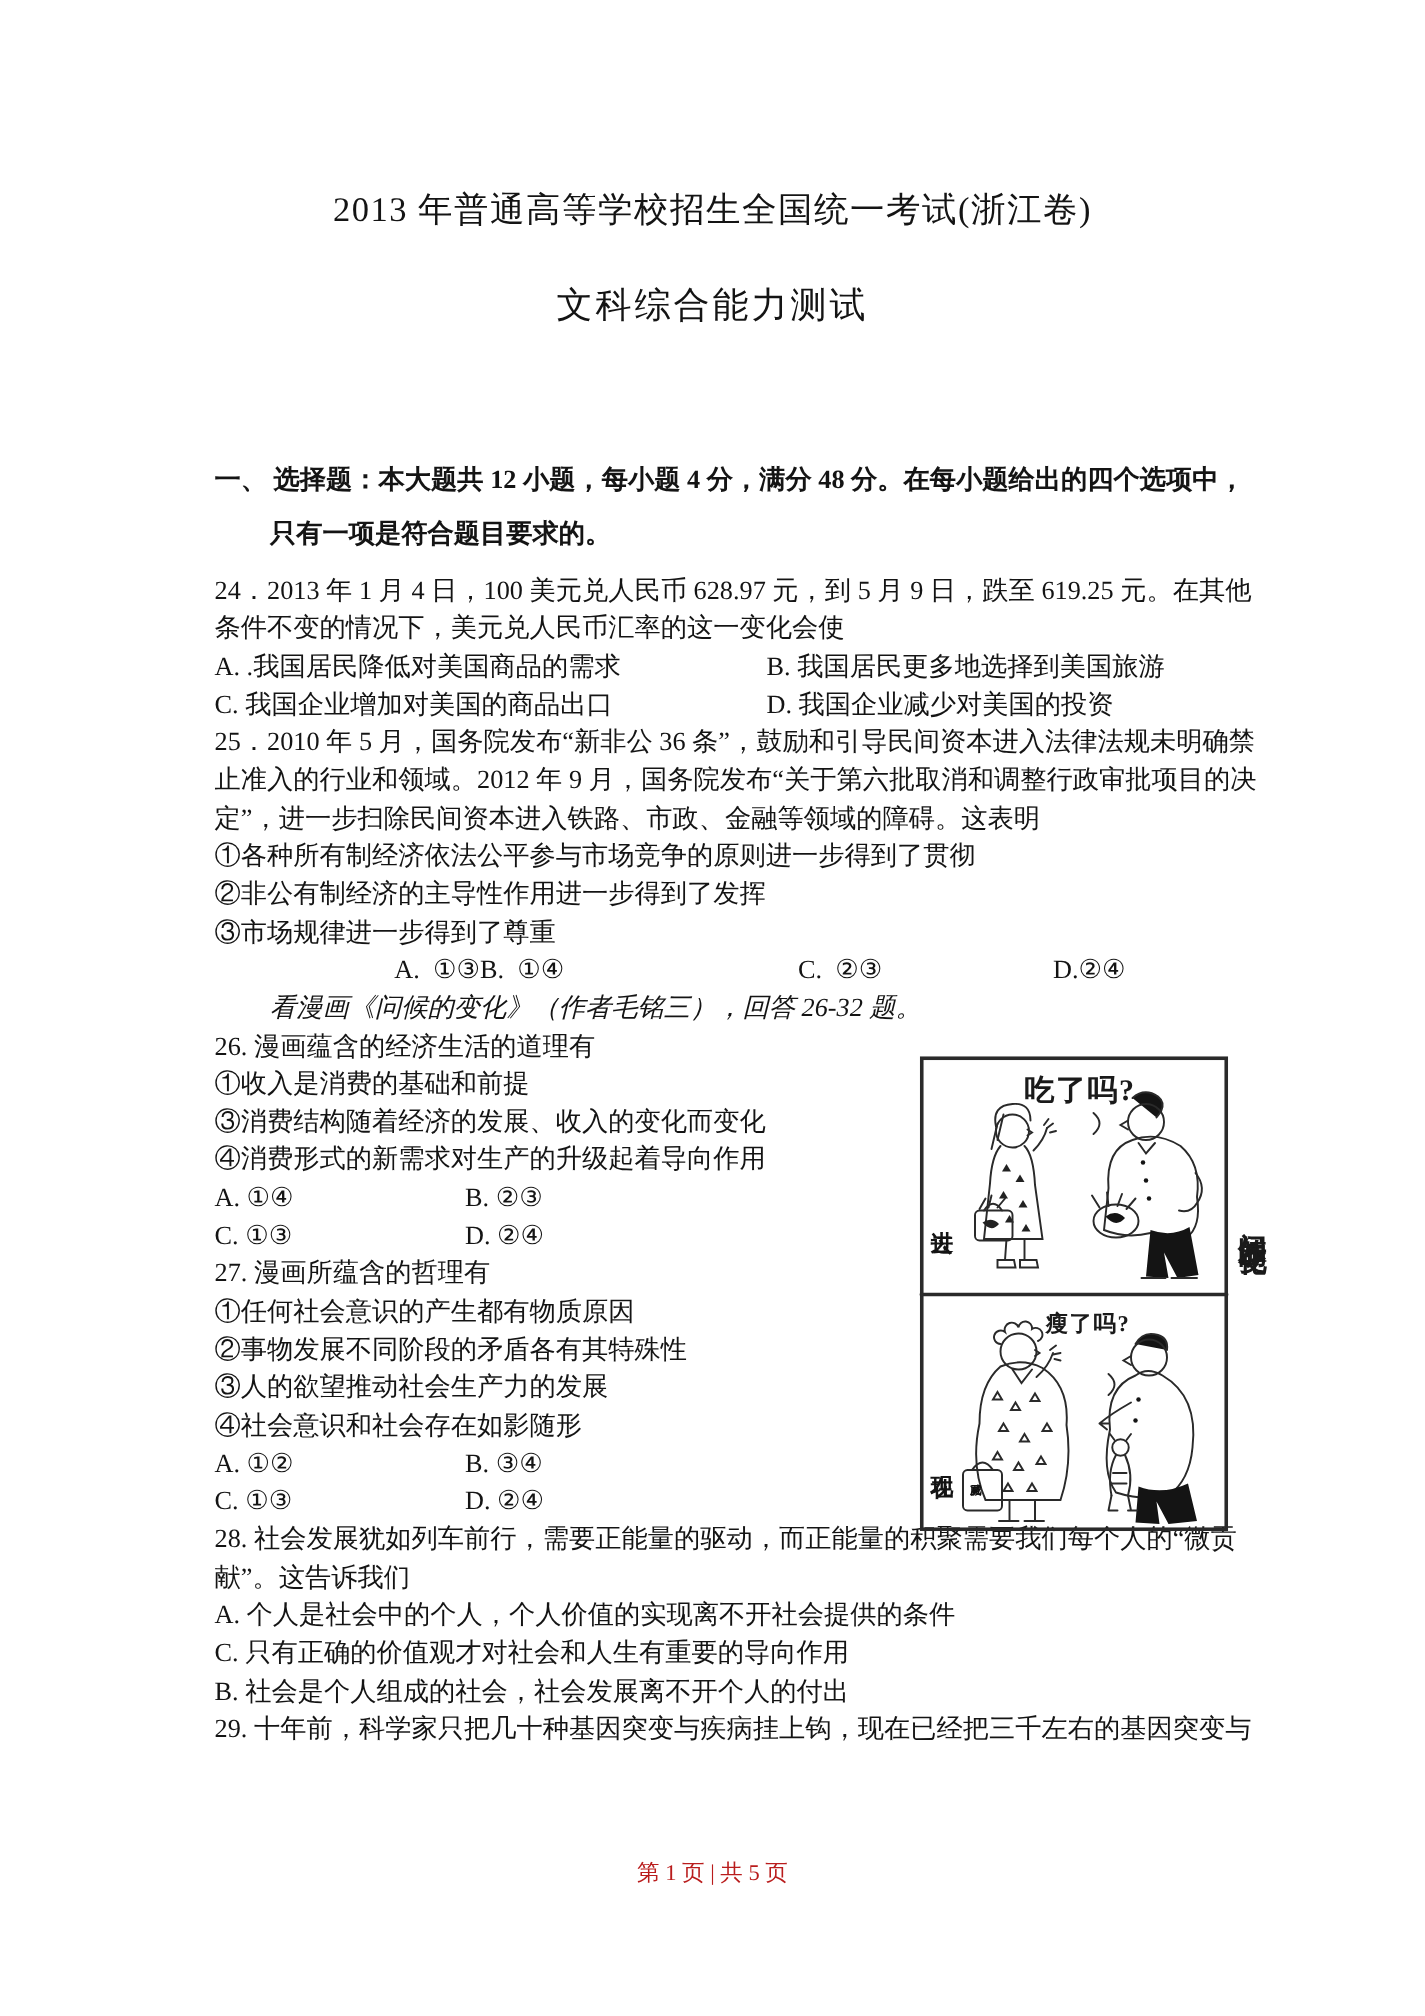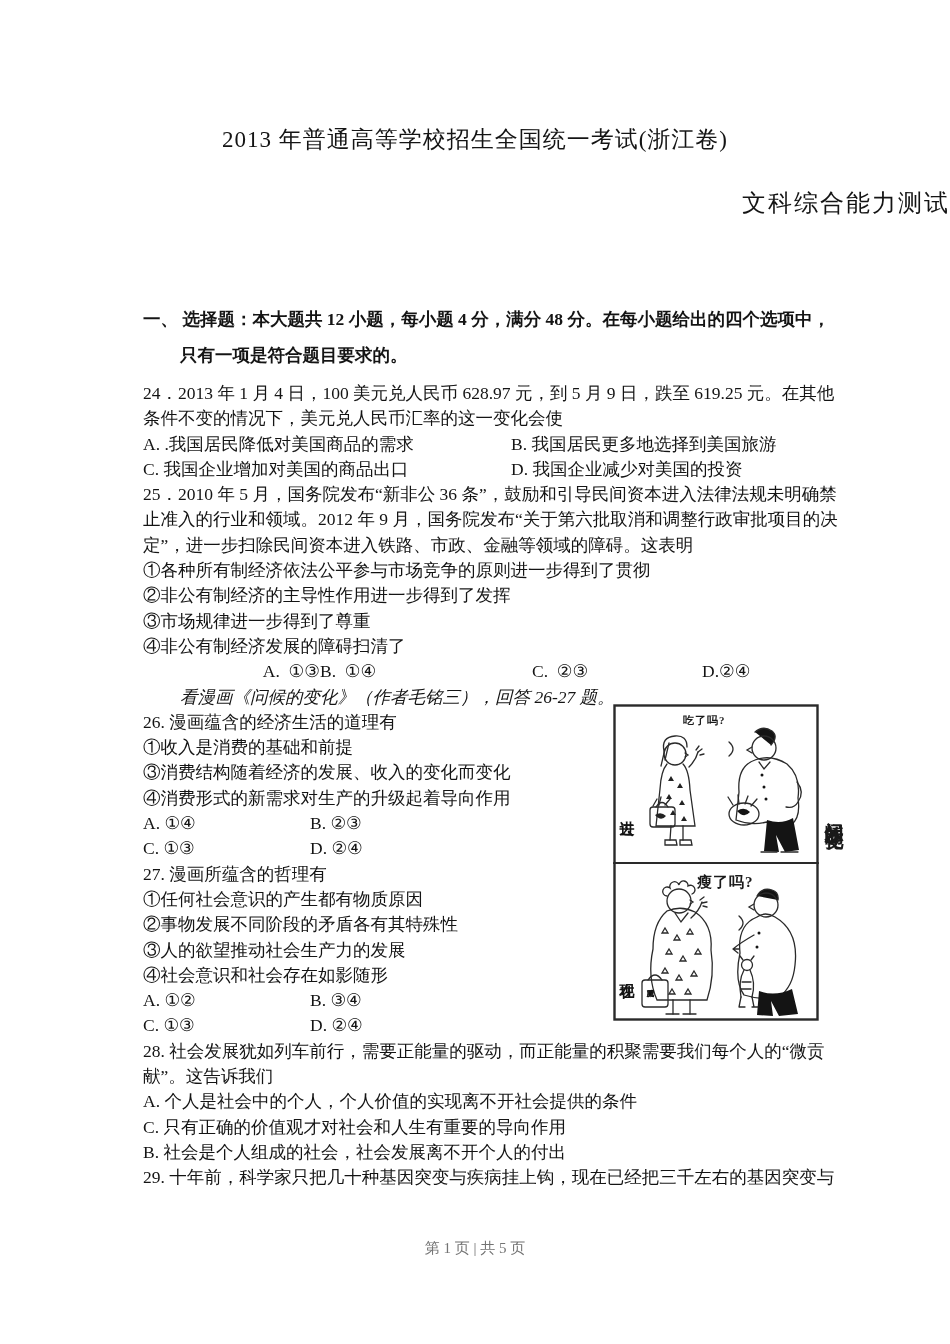--- a/index.html
+++ b/index.html
@@ -5,45 +5,45 @@
   html,body { margin:0; padding:0; background:#fff; }
   .page {
     position:relative; width:950px; height:1344px; background:#ffffff;
     font-family:"Liberation Serif","DejaVu Serif",serif; color:#141414; overflow:hidden;
   }
   .doc-title {
     position:absolute; top:124px; left:0; width:100%; text-align:center;
     font-size:23px; letter-spacing:1px; white-space:pre;
   }
   .doc-subtitle {
-    position:absolute; top:187px; left:0; width:100%; text-align:right;
+    position:absolute; top:187px; left:0; width:100%; text-align:center;
     font-size:24px; letter-spacing:2px; white-space:pre;
   }
   .body-text { position:absolute; left:143px; top:301px; width:700px; font-size:17.5px; }
   .ln  { height:25.3px; line-height:25.3px; white-space:pre; }
   .ln-tall { height:36px; line-height:36px; white-space:pre;font-weight:bold; }
   .gap8 { height:8px; }
   .indent2 { padding-left:37px; }
   .kai { font-style:italic; }
   .col-q24 { display:inline-block; width:368px; }
   .col-q25-a { display:inline-block; width:177px;text-align:right; }
   .col-q25-b { display:inline-block; width:212px; }
   .col-q25-c { display:inline-block; width:170px; }
   .col-half { display:inline-block; width:167px; }
   .doc-footer {
     position:absolute; top:1239px; left:0; width:100%; text-align:center;
-    font-size:15px; color:#737373; white-space:pre;
+    font-size:15px; color:#b91c1c; white-space:pre;
   }
   
   .cartoon {
     position:absolute; left:613px; top:704px; width:206px; height:317px;
   }
   .cartoon svg { position:absolute; left:0; top:0; }
   .c-text { position:absolute; font-weight:700; color:#1a1a1a; white-space:pre; }
-  .c-speech1 { left:70px; top:9px;  font-size:11px; letter-spacing:1px; }
+  .c-speech1 { left:70px; top:9px;  font-size:20px; letter-spacing:1px; }
   .c-speech2 { left:84px; top:169px; font-size:15px; letter-spacing:1px; }
   .c-vlabel { writing-mode:vertical-rl; text-orientation:upright; font-weight:700; font-size:15px; }
   .c-label1 { position:absolute; left:4px; top:105px; height:48px; }
   .c-label2 { position:absolute; left:4px; top:268px; height:48px; }
   .c-bagtext {
     position:absolute; left:33px; top:279px; height:18px;
     writing-mode:vertical-rl; text-orientation:upright;
     font-size:7.5px; line-height:9px; font-weight:700; color:#111;
   }
   .cartoon-caption {
@@ -69,24 +69,23 @@
     <div class="ln">条件不变的情况下，美元兑人民币汇率的这一变化会使</div>
     <div class="ln"><span class="col-q24">A. .我国居民降低对美国商品的需求</span><span>B. 我国居民更多地选择到美国旅游</span></div>
     <div class="ln"><span class="col-q24">C. 我国企业增加对美国的商品出口</span><span>D. 我国企业减少对美国的投资</span></div>
 
     <div class="ln">25．2010 年 5 月，国务院发布“新非公 36 条”，鼓励和引导民间资本进入法律法规未明确禁</div>
     <div class="ln">止准入的行业和领域。2012 年 9 月，国务院发布“关于第六批取消和调整行政审批项目的决</div>
     <div class="ln">定”，进一步扫除民间资本进入铁路、市政、金融等领域的障碍。这表明</div>
     <div class="ln">①各种所有制经济依法公平参与市场竞争的原则进一步得到了贯彻</div>
     <div class="ln">②非公有制经济的主导性作用进一步得到了发挥</div>
     <div class="ln">③市场规律进一步得到了尊重</div>
-    <div class="ln">④非公有制经济发展的障碍扫清了</div>
     <div class="ln"><span class="col-q25-a">A.  ①③</span><span class="col-q25-b">B.  ①④</span><span class="col-q25-c">C.  ②③</span><span>D.②④</span></div>
 
-    <div class="ln indent2 kai">看漫画《问候的变化》（作者毛铭三），回答 26-27 题。</div>
+    <div class="ln indent2 kai">看漫画《问候的变化》（作者毛铭三），回答 26-32 题。</div>
 
     <div class="ln">26. 漫画蕴含的经济生活的道理有</div>
     <div class="ln">①收入是消费的基础和前提</div>
     <div class="ln">③消费结构随着经济的发展、收入的变化而变化</div>
     <div class="ln">④消费形式的新需求对生产的升级起着导向作用</div>
     <div class="ln"><span class="col-half">A. ①④</span><span>B. ②③</span></div>
     <div class="ln"><span class="col-half">C. ①③</span><span>D. ②④</span></div>
 
     <div class="ln">27. 漫画所蕴含的哲理有</div>
     <div class="ln">①任何社会意识的产生都有物质原因</div>

